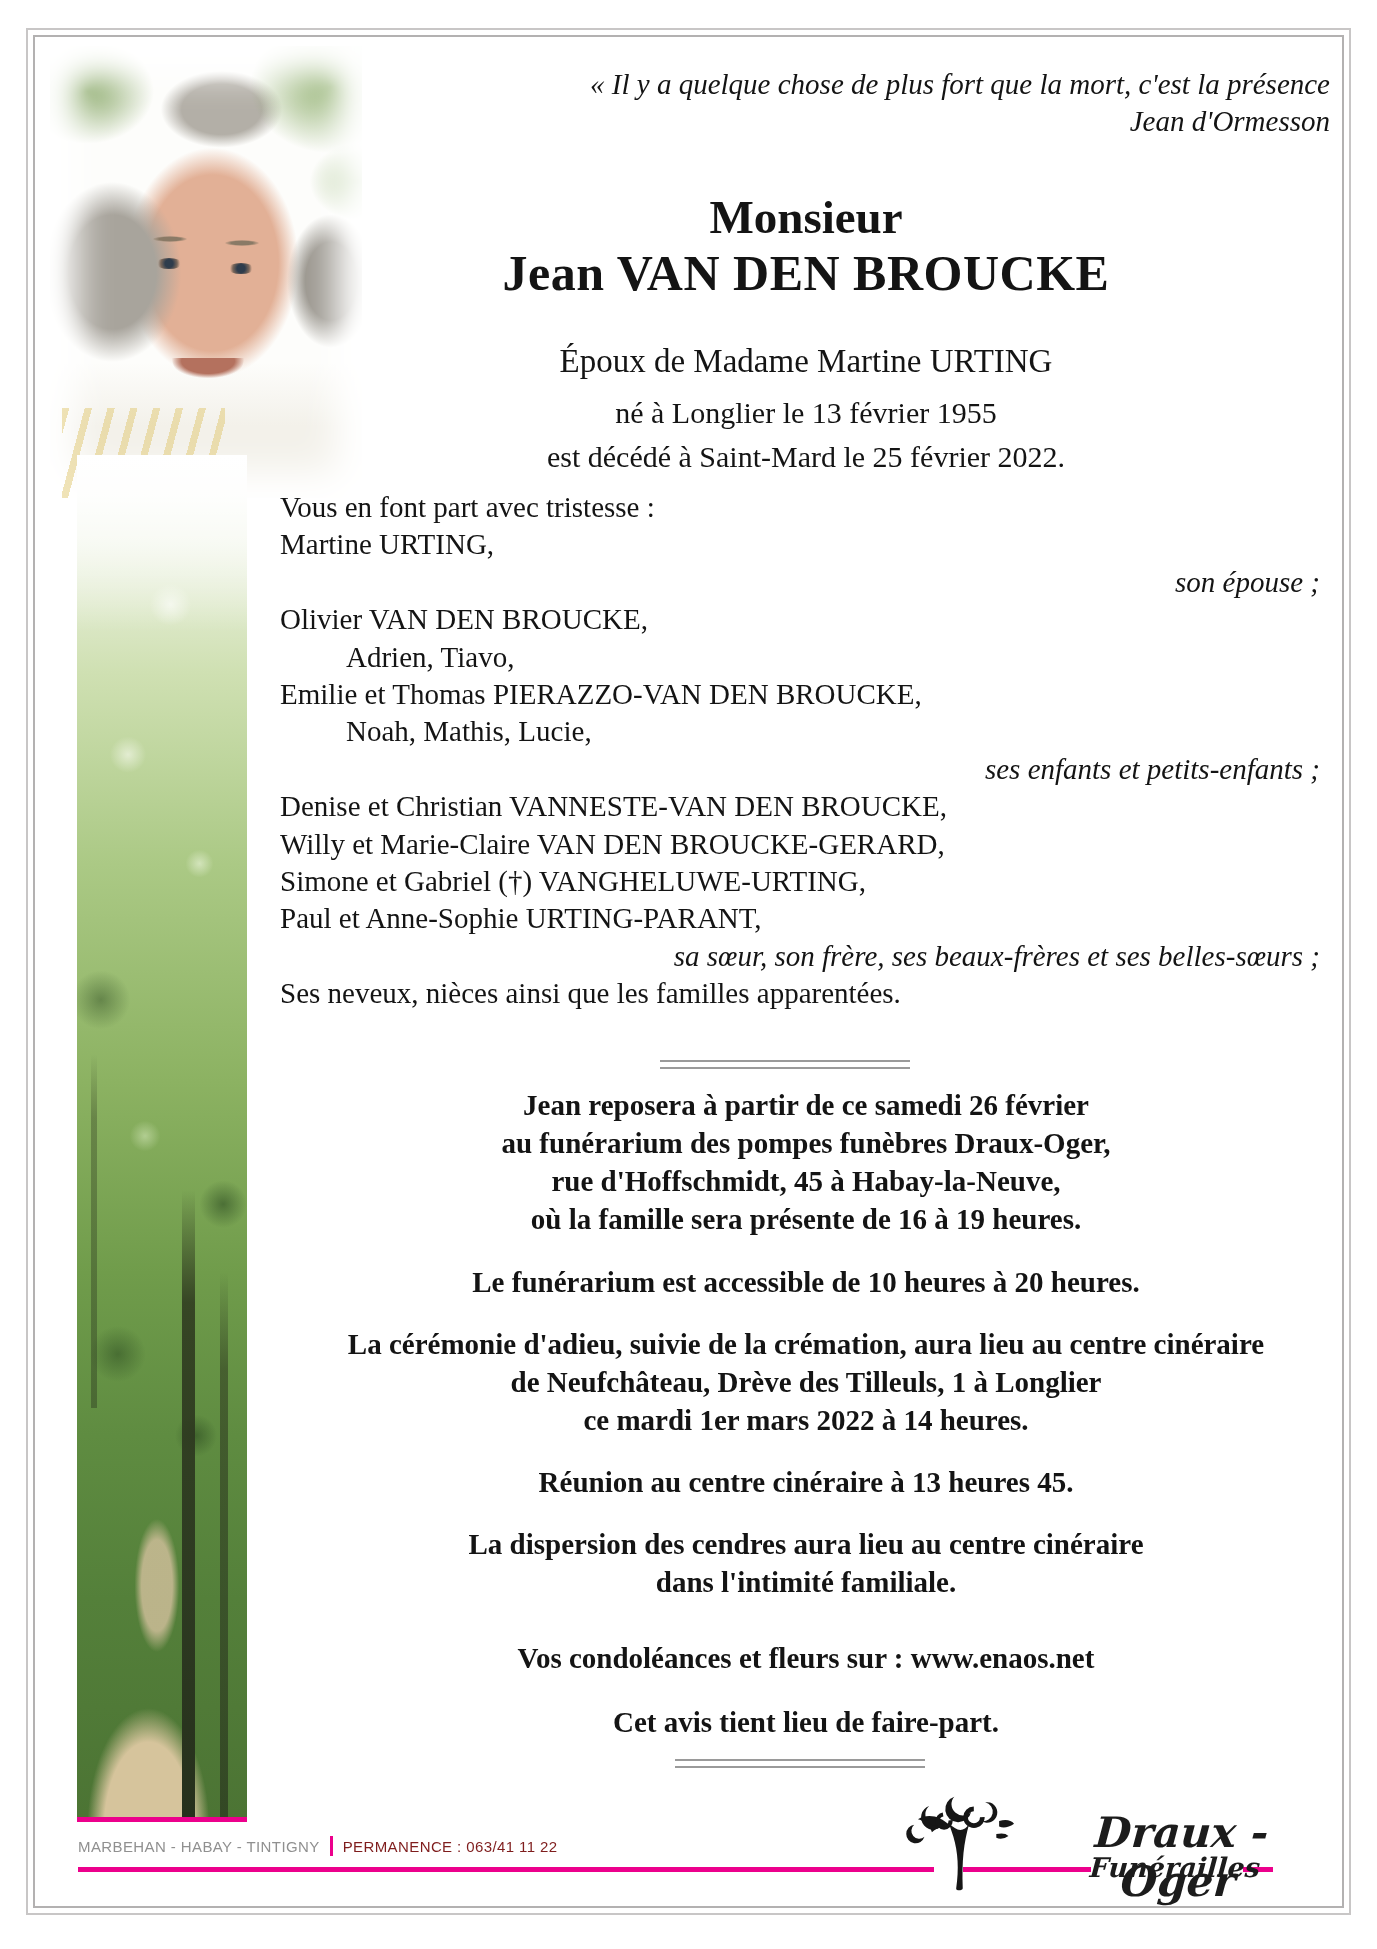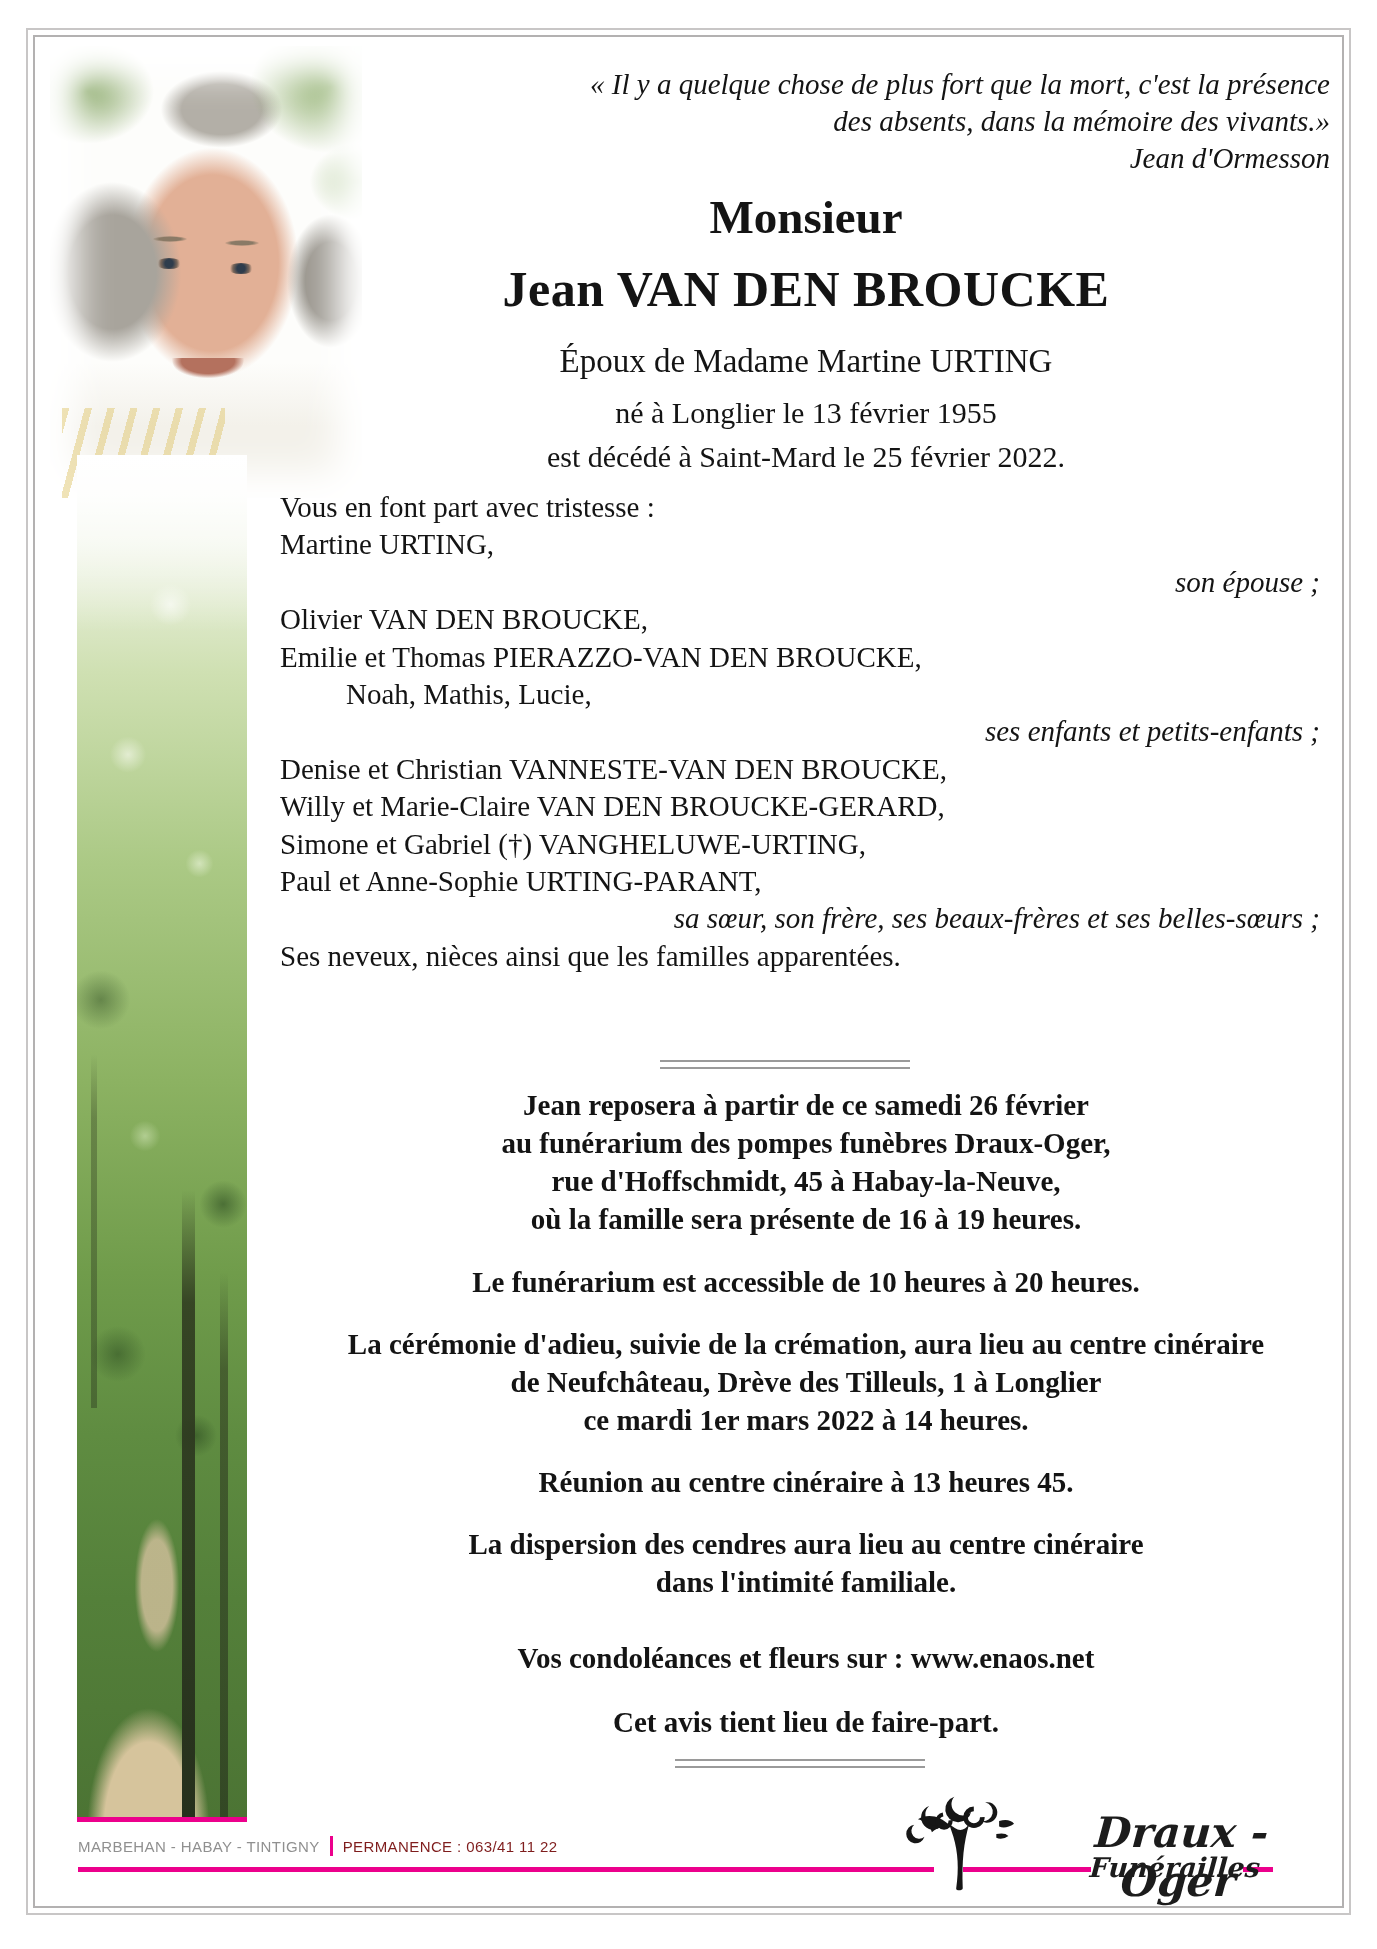--- a/index.html
+++ b/index.html
@@ -58,21 +58,21 @@
 
   .photo-underline{position:absolute;left:77px;top:1817px;width:170px;height:5px;}
 
   
   .quote{position:absolute;right:47px;top:66px;text-align:right;
          font-style:italic;font-size:29px;line-height:37px;}
 
   
   .center-col{position:absolute;left:280px;width:1052px;text-align:center;}
   .t-monsieur{top:190px;font-size:47px;font-weight:bold;}
-  .t-name{top:260px;font-size:50px;font-weight:bold;letter-spacing:.5px;}
+  .t-name{top:244px;font-size:50px;font-weight:bold;letter-spacing:.5px;}
   .t-spouse{top:343px;font-size:33px;}
   .t-birth{top:396px;font-size:30px;}
   .t-death{top:440px;font-size:30px;}
 
   
   .family{position:absolute;left:280px;top:489px;width:1052px;
           font-size:29px;line-height:37.4px;}
   .family .indent{padding-left:66px;}
   .family .right{text-align:right;font-style:italic;padding-right:12px;}
 
@@ -126,35 +126,35 @@
   </div>
   <div class="forest">
     <div class="trunk t1"></div>
     <div class="trunk t2"></div>
     <div class="trunk t3"></div>
   </div>
   <div class="photo-underline accent-bg" style="background: rgb(236, 0, 140);"></div>
 
   <div class="quote">
     <div>« Il y a quelque chose de plus fort que la mort, c'est la présence</div>
-    <div>des absents, dans la mémoire des vivants.»</div>
     <div>Jean d'Ormesson</div>
   </div>
 
   <div class="center-col t-monsieur">Monsieur</div>
   <div class="center-col t-name">Jean VAN DEN BROUCKE</div>
   <div class="center-col t-spouse">Époux de Madame Martine URTING</div>
   <div class="center-col t-birth">né à Longlier le 13 février 1955</div>
   <div class="center-col t-death">est décédé à Saint-Mard le 25 février 2022.</div>
 
   <div class="family">
     <div>Vous en font part avec tristesse :</div>
     <div>Martine URTING,</div>
     <div class="right">son épouse ;</div>
     <div>Olivier VAN DEN BROUCKE,</div>
+    <div class="indent">Adrien, Tiavo,</div>
     <div>Emilie et Thomas PIERAZZO-VAN DEN BROUCKE,</div>
     <div class="indent">Noah, Mathis, Lucie,</div>
     <div class="right">ses enfants et petits-enfants ;</div>
     <div>Denise et Christian VANNESTE-VAN DEN BROUCKE,</div>
     <div>Willy et Marie-Claire VAN DEN BROUCKE-GERARD,</div>
     <div>Simone et Gabriel (†) VANGHELUWE-URTING,</div>
     <div>Paul et Anne-Sophie URTING-PARANT,</div>
     <div class="right">sa sœur, son frère, ses beaux-frères et ses belles-sœurs ;</div>
     <div>Ses neveux, nièces ainsi que les familles apparentées.</div>
   </div>

